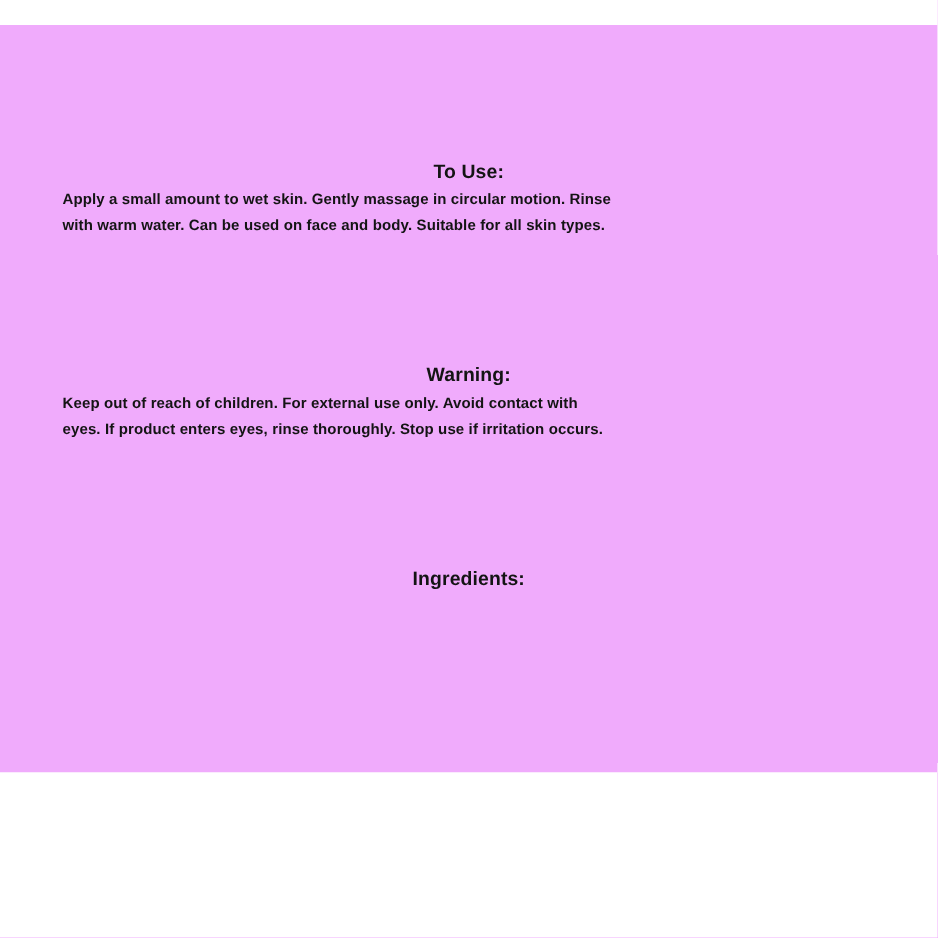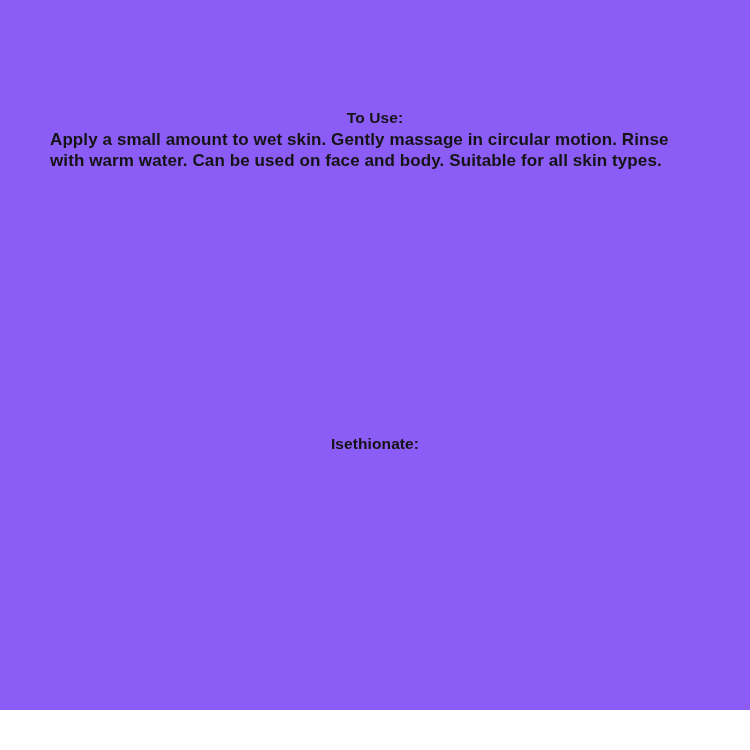--- a/index.html
+++ b/index.html
@@ -4,61 +4,67 @@
 <style>
   * { box-sizing: border-box; }
   html, body {
     margin: 0;
     padding: 0;
     background: #ffffff;
   }
   .page {
     position: relative;
     width: 750px;
-    height: 710px;
-    background: #8b5cf6;
+    height: 598px;
+    background: #f0abfc;
     overflow: hidden;
     font-family: "Liberation Sans", sans-serif;
     color: #141414;
+    margin-top: 20px;
   }
   .label-section {
     position: absolute;
     left: 50px;
     right: 50px;
   }
   .section-to-use      { top: 107px; }
   .section-warning     { top: 270px; }
   .section-ingredients { top: 433px; }
   .section-heading {
     margin: 0;
     font-size: 15.5px;
     line-height: 21px;
     font-weight: 700;
     text-align: center;
     letter-spacing: 0.1px;
   }
   .section-body {
     margin: 1px 0 0 0;
-    font-size: 17px;
+    font-size: 12px;
     line-height: 21px;
     font-weight: 700;
     text-align: left;
     letter-spacing: 0.1px;
     white-space: pre-line;
   }
 </style>
 </head>
 <body>
 
 <div class="page">
 
   <section class="label-section section-to-use">
     <h2 class="section-heading">To Use:</h2>
     <p class="section-body">Apply a small amount to wet skin. Gently massage in circular motion. Rinse
 with warm water. Can be used on face and body. Suitable for all skin types.</p>
   </section>
 
+  <section class="label-section section-warning">
+    <h2 class="section-heading">Warning:</h2>
+    <p class="section-body">Keep out of reach of children. For external use only. Avoid contact with
+eyes. If product enters eyes, rinse thoroughly. Stop use if irritation occurs.</p>
+  </section>
 
   <section class="label-section section-ingredients">
-    <h2 class="section-heading">Isethionate:</h2>
+    <h2 class="section-heading">Ingredients:</h2>
   </section>
 
 </div>
 
 </body></html>

